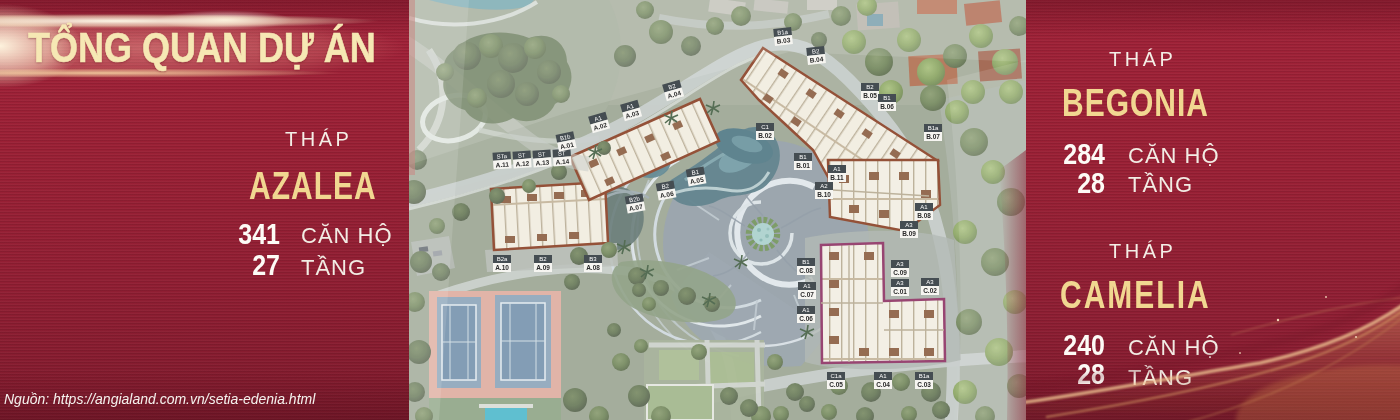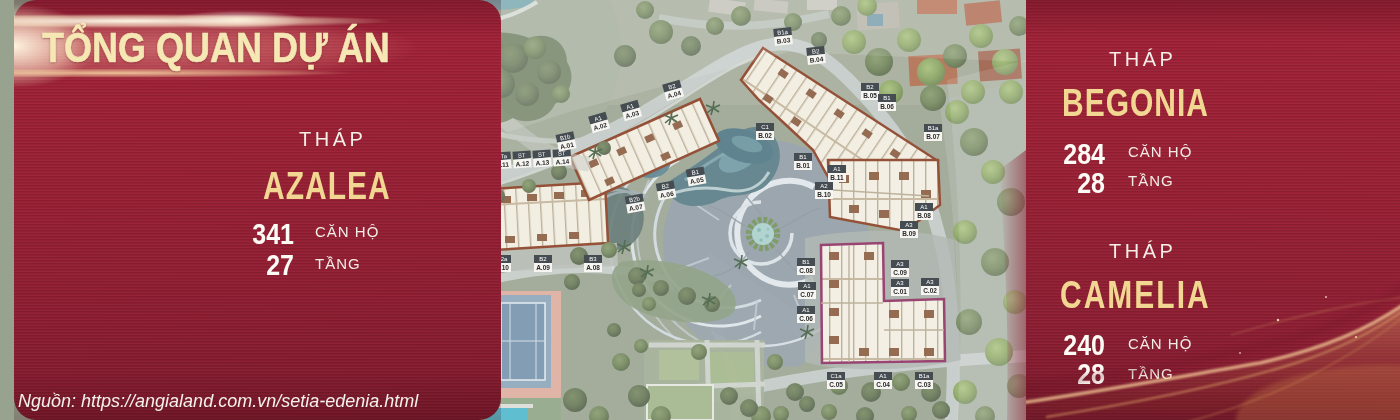--- a/index.html
+++ b/index.html
@@ -2,42 +2,42 @@
 <html><head>
 <meta charset="utf-8">
 <style>
   html,body{margin:0;padding:0;background:#000;}
   .canvas{position:relative;width:1400px;height:420px;overflow:hidden;font-family:"Liberation Sans",sans-serif;background:#97a28f;}
   .panel{position:absolute;top:0;height:420px;
     background:
       repeating-linear-gradient(0deg, rgba(0,0,0,0.08) 0 1px, rgba(255,255,255,0.03) 1px 2px, rgba(0,0,0,0.0) 2px 3px),
       linear-gradient(178deg,#a22239 0%, #9a2035 35%, #911e33 65%, #7d1a2c 100%);
   }
-  .panel.left{left:14px;width:487px;border-radius:22px;}
+  .panel.left{left:0;width:409px;}
   .panel.right{left:1026px;width:374px;
     background:
       repeating-linear-gradient(0deg, rgba(0,0,0,0.08) 0 1px, rgba(255,255,255,0.03) 1px 2px, rgba(0,0,0,0.0) 2px 3px),
       linear-gradient(182deg,#a02238 0%, #9a2035 40%, #8e1e33 75%, #7e1a2c 100%);
   }
   .beam{position:absolute;left:0;top:0px;width:409px;height:100px;
     background:
       radial-gradient(ellipse 330px 9px at 115px 21px, rgba(255,251,234,0.98) 0%, rgba(255,244,206,0.5) 55%, rgba(255,240,200,0) 80%),
       radial-gradient(ellipse 310px 6px at 100px 73px, rgba(252,226,170,0.8) 0%, rgba(250,222,165,0.3) 55%, rgba(250,220,160,0) 78%),
       radial-gradient(ellipse 105px 54px at 0px 46px, rgba(255,246,224,0.98) 0%, rgba(255,238,205,0.45) 52%, rgba(255,230,190,0) 78%),
       radial-gradient(ellipse 320px 42px at 150px 48px, rgba(255,190,170,0.42) 0%, rgba(250,172,152,0.22) 55%, rgba(245,160,140,0) 80%),
       radial-gradient(ellipse 90px 13px at 225px 20px, rgba(255,252,240,0.9) 0%, rgba(255,246,220,0) 75%);
   }
   .vignette{position:absolute;left:0;top:0;width:100%;height:100%;
     background:linear-gradient(180deg, rgba(55,5,15,0.28) 0%, rgba(55,5,15,0) 9%, rgba(55,5,15,0) 88%, rgba(55,5,15,0.22) 100%);}
   .title{position:absolute;left:28px;top:23px;font-size:36px;font-weight:bold;letter-spacing:0px;color:#f6e8b4;-webkit-text-stroke:0.5px #f6e8b4;transform:scaleY(1.18);transform-origin:0 0;text-shadow:0 1px 2px rgba(90,10,20,0.45);}
   .thap{position:absolute;font-size:20px;letter-spacing:3.5px;color:#f4eee6;}
   .tower{position:absolute;font-size:30px;font-weight:bold;letter-spacing:1px;color:#f1d791;transform:scaleY(1.3);transform-origin:0 0;}
   .statnum{position:absolute;font-size:25px;font-weight:bold;color:#fdfbf6;text-align:right;transform:scaleY(1.15);transform-origin:0 0;}
-  .statlab{position:absolute;font-size:15px;letter-spacing:1px;color:#f2ece4;}
-  .nguon{position:absolute;left:4px;top:391px;font-size:18px;font-style:italic;color:#f5f2ee;letter-spacing:0px;}
+  .statlab{position:absolute;font-size:22px;letter-spacing:1px;color:#f2ece4;}
+  .nguon{position:absolute;left:4px;top:391px;font-size:14px;font-style:italic;color:#f5f2ee;letter-spacing:0px;}
 </style>
 </head>
 <body>
 <div class="canvas">
 
   <svg id="photo" width="617" height="420" viewBox="0 0 617 420" style="position:absolute;left:409px;top:0;filter:blur(0.4px) saturate(0.97);">
     <defs>
       <pattern id="unitsA" width="12" height="60" patternUnits="userSpaceOnUse" patternTransform="rotate(-3)">
         <rect width="12" height="60" fill="#f1ecdf"></rect>
         <rect x="0" width="1.4" height="60" fill="#b5a98f"></rect>

